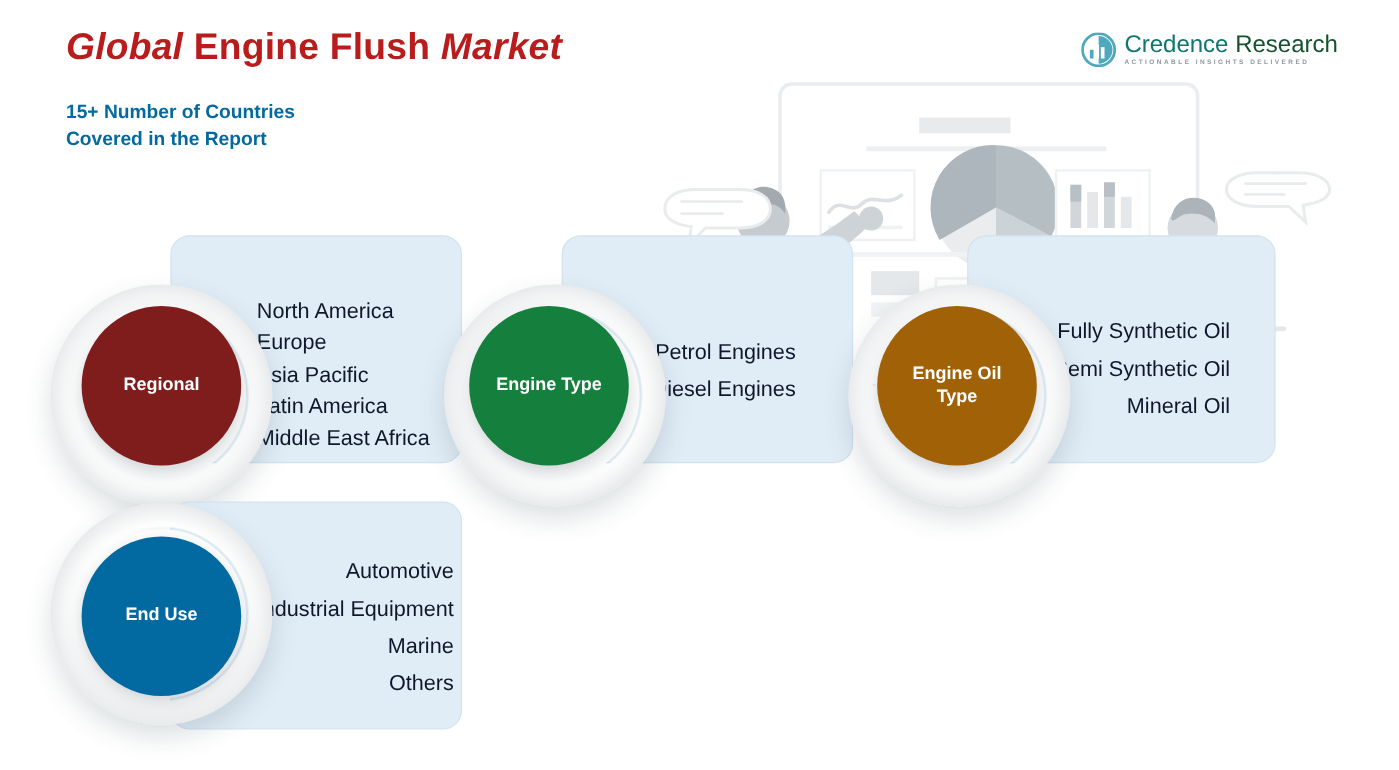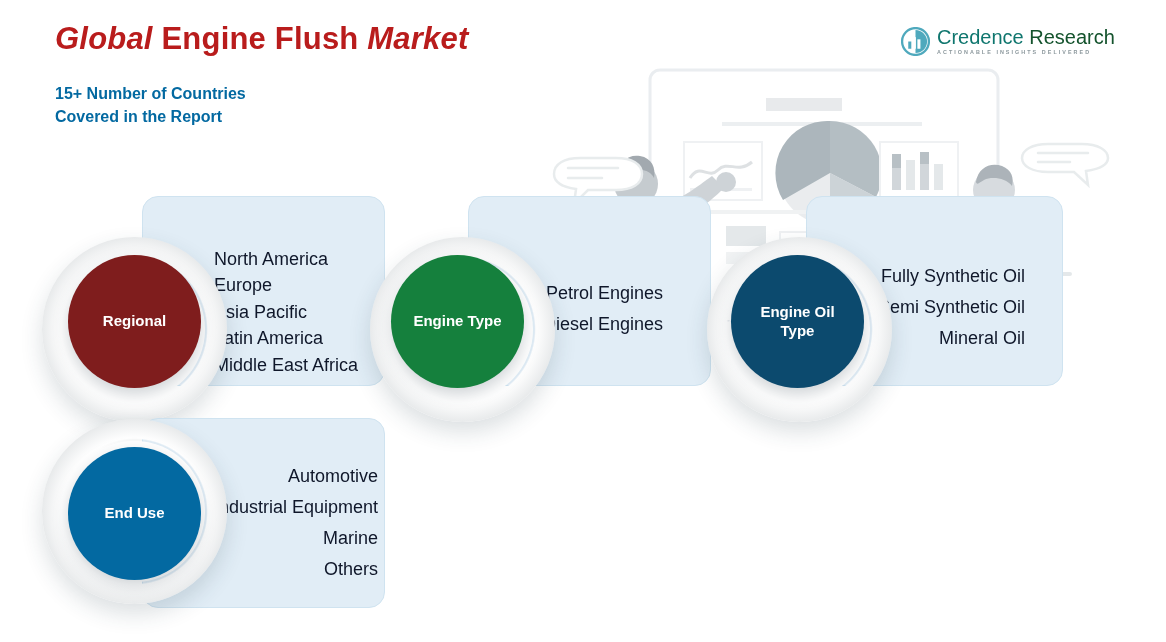--- a/index.html
+++ b/index.html
@@ -257,21 +257,21 @@
   </div>
 
   <div class="segment">
     <div class="panel" style="left:806px; top:196px; width:257px; height:190px;"></div>
     <div class="panel-items wide" style="left:878px; top:261px;">
       <div>Fully Synthetic Oil</div>
       <div>Semi Synthetic Oil</div>
       <div>Mineral Oil</div>
     </div>
     <div class="ring" style="left:707px; top:237px; width:185px; height:185px;"></div>
-    <div class="bubble" style="left:731px; top:255px; width:133px; height:133px; background:#0c4a6e;">
+    <div class="bubble" style="left:731px; top:255px; width:133px; height:133px; background:#a16207;">
       <span>
         <span>Engine Oil</span><br>
         <span>Type</span>
       </span>
     </div>
   </div>
 
   <div class="segment">
     <div class="panel" style="left:142px; top:418px; width:243px; height:190px;"></div>
     <div class="panel-items wide" style="left:214px; top:461px;">

